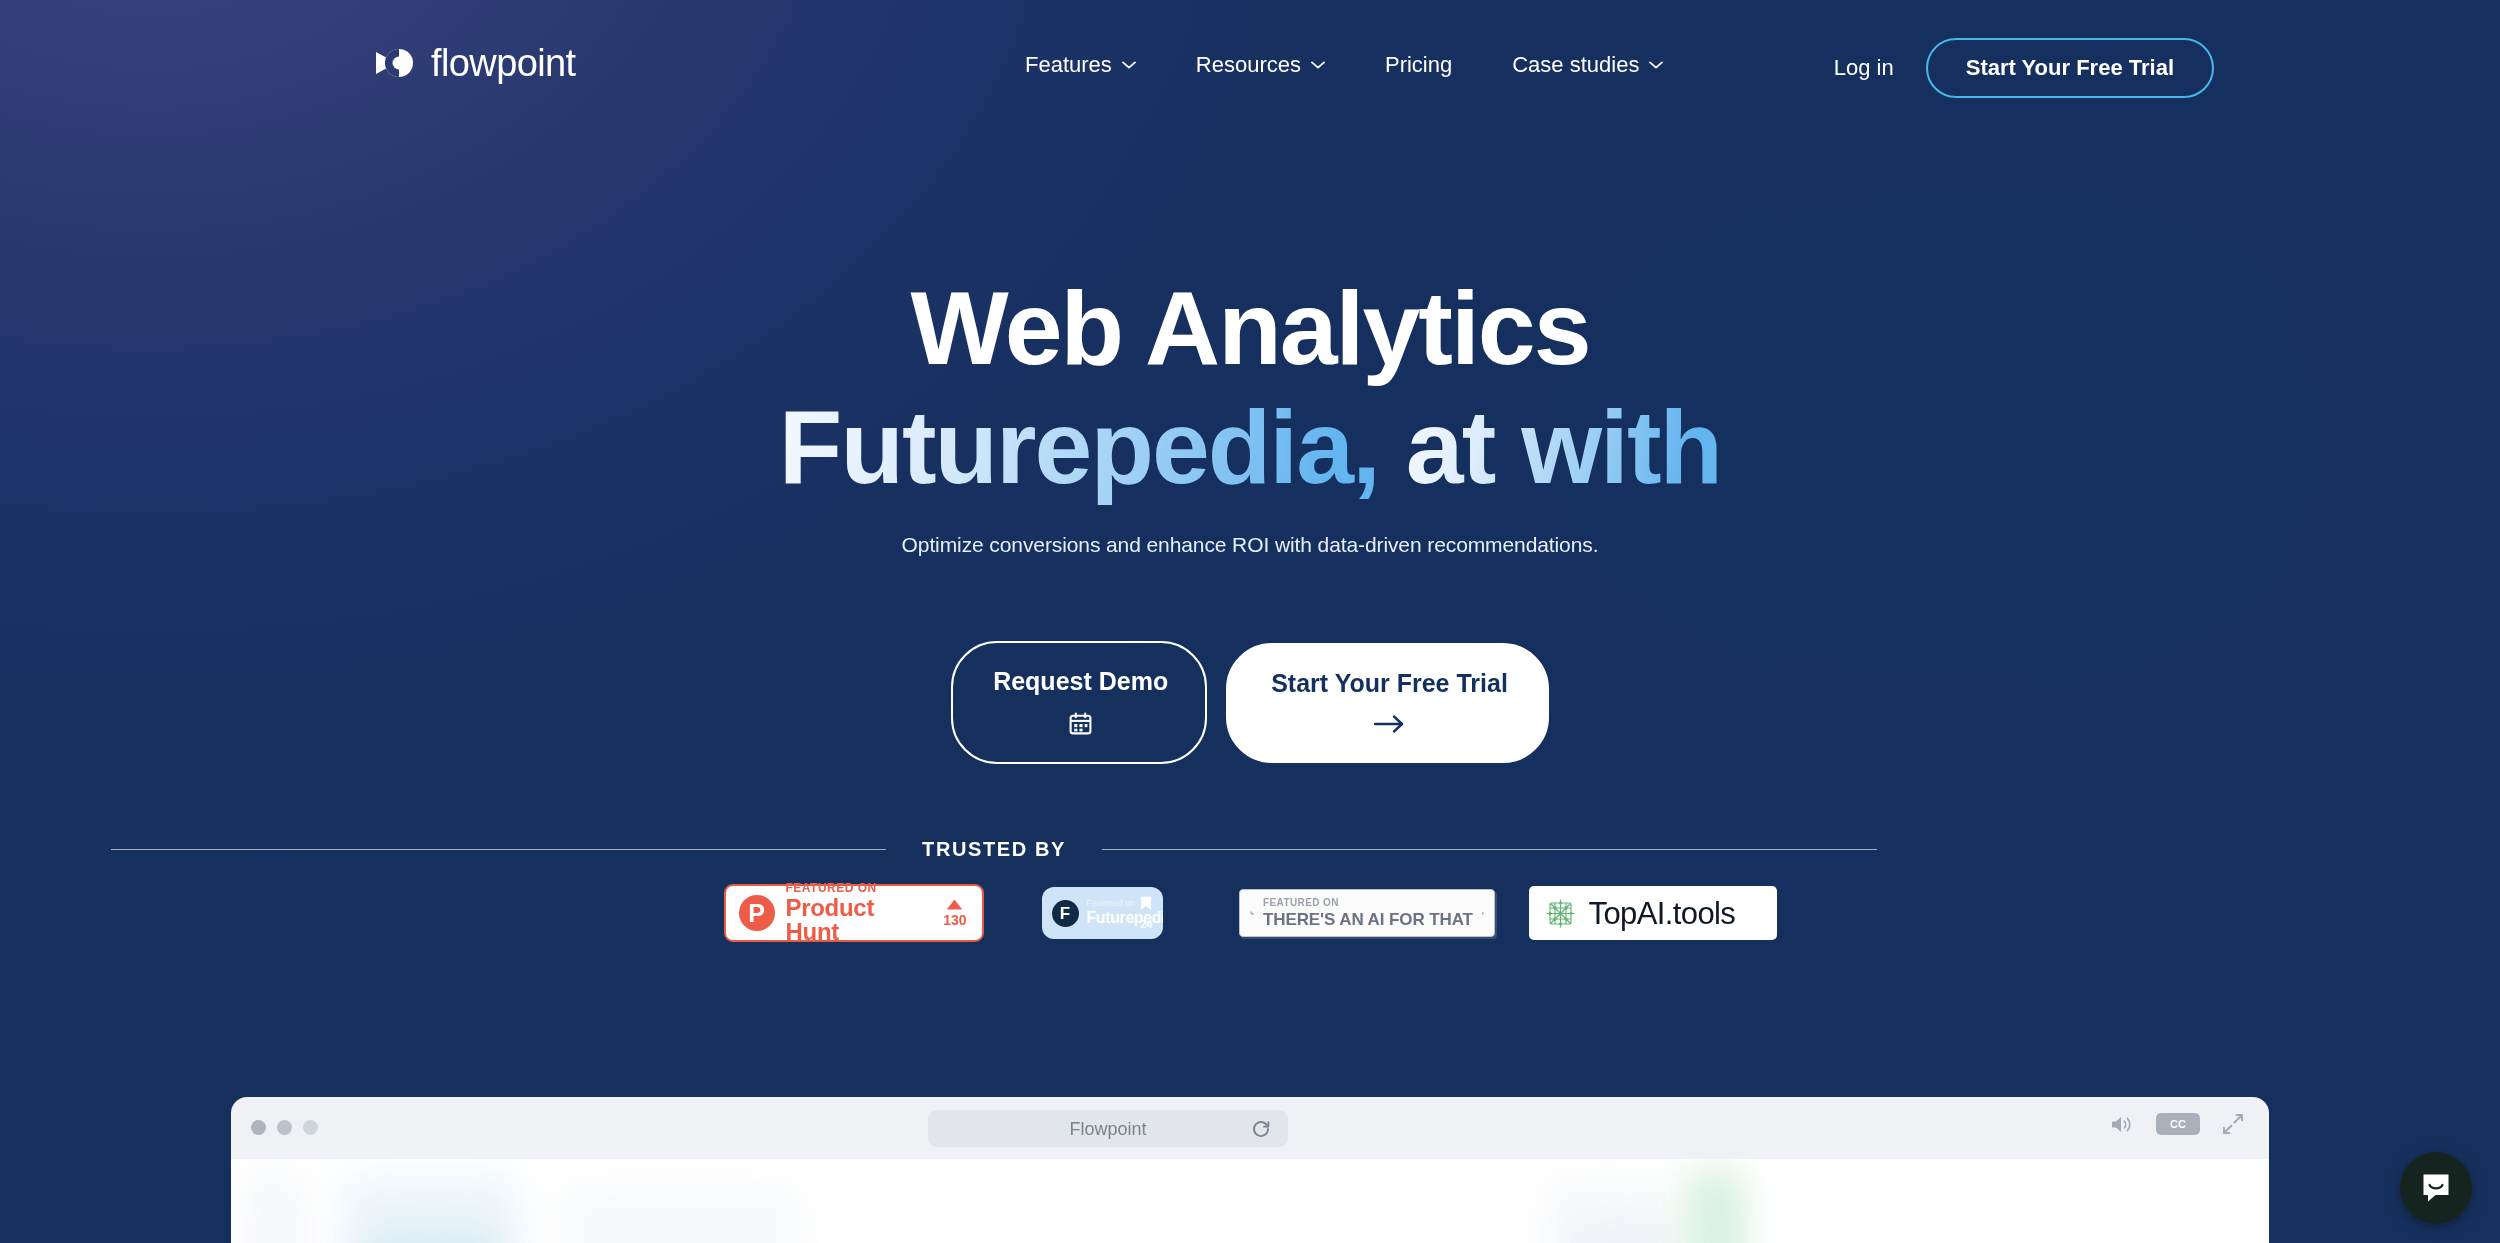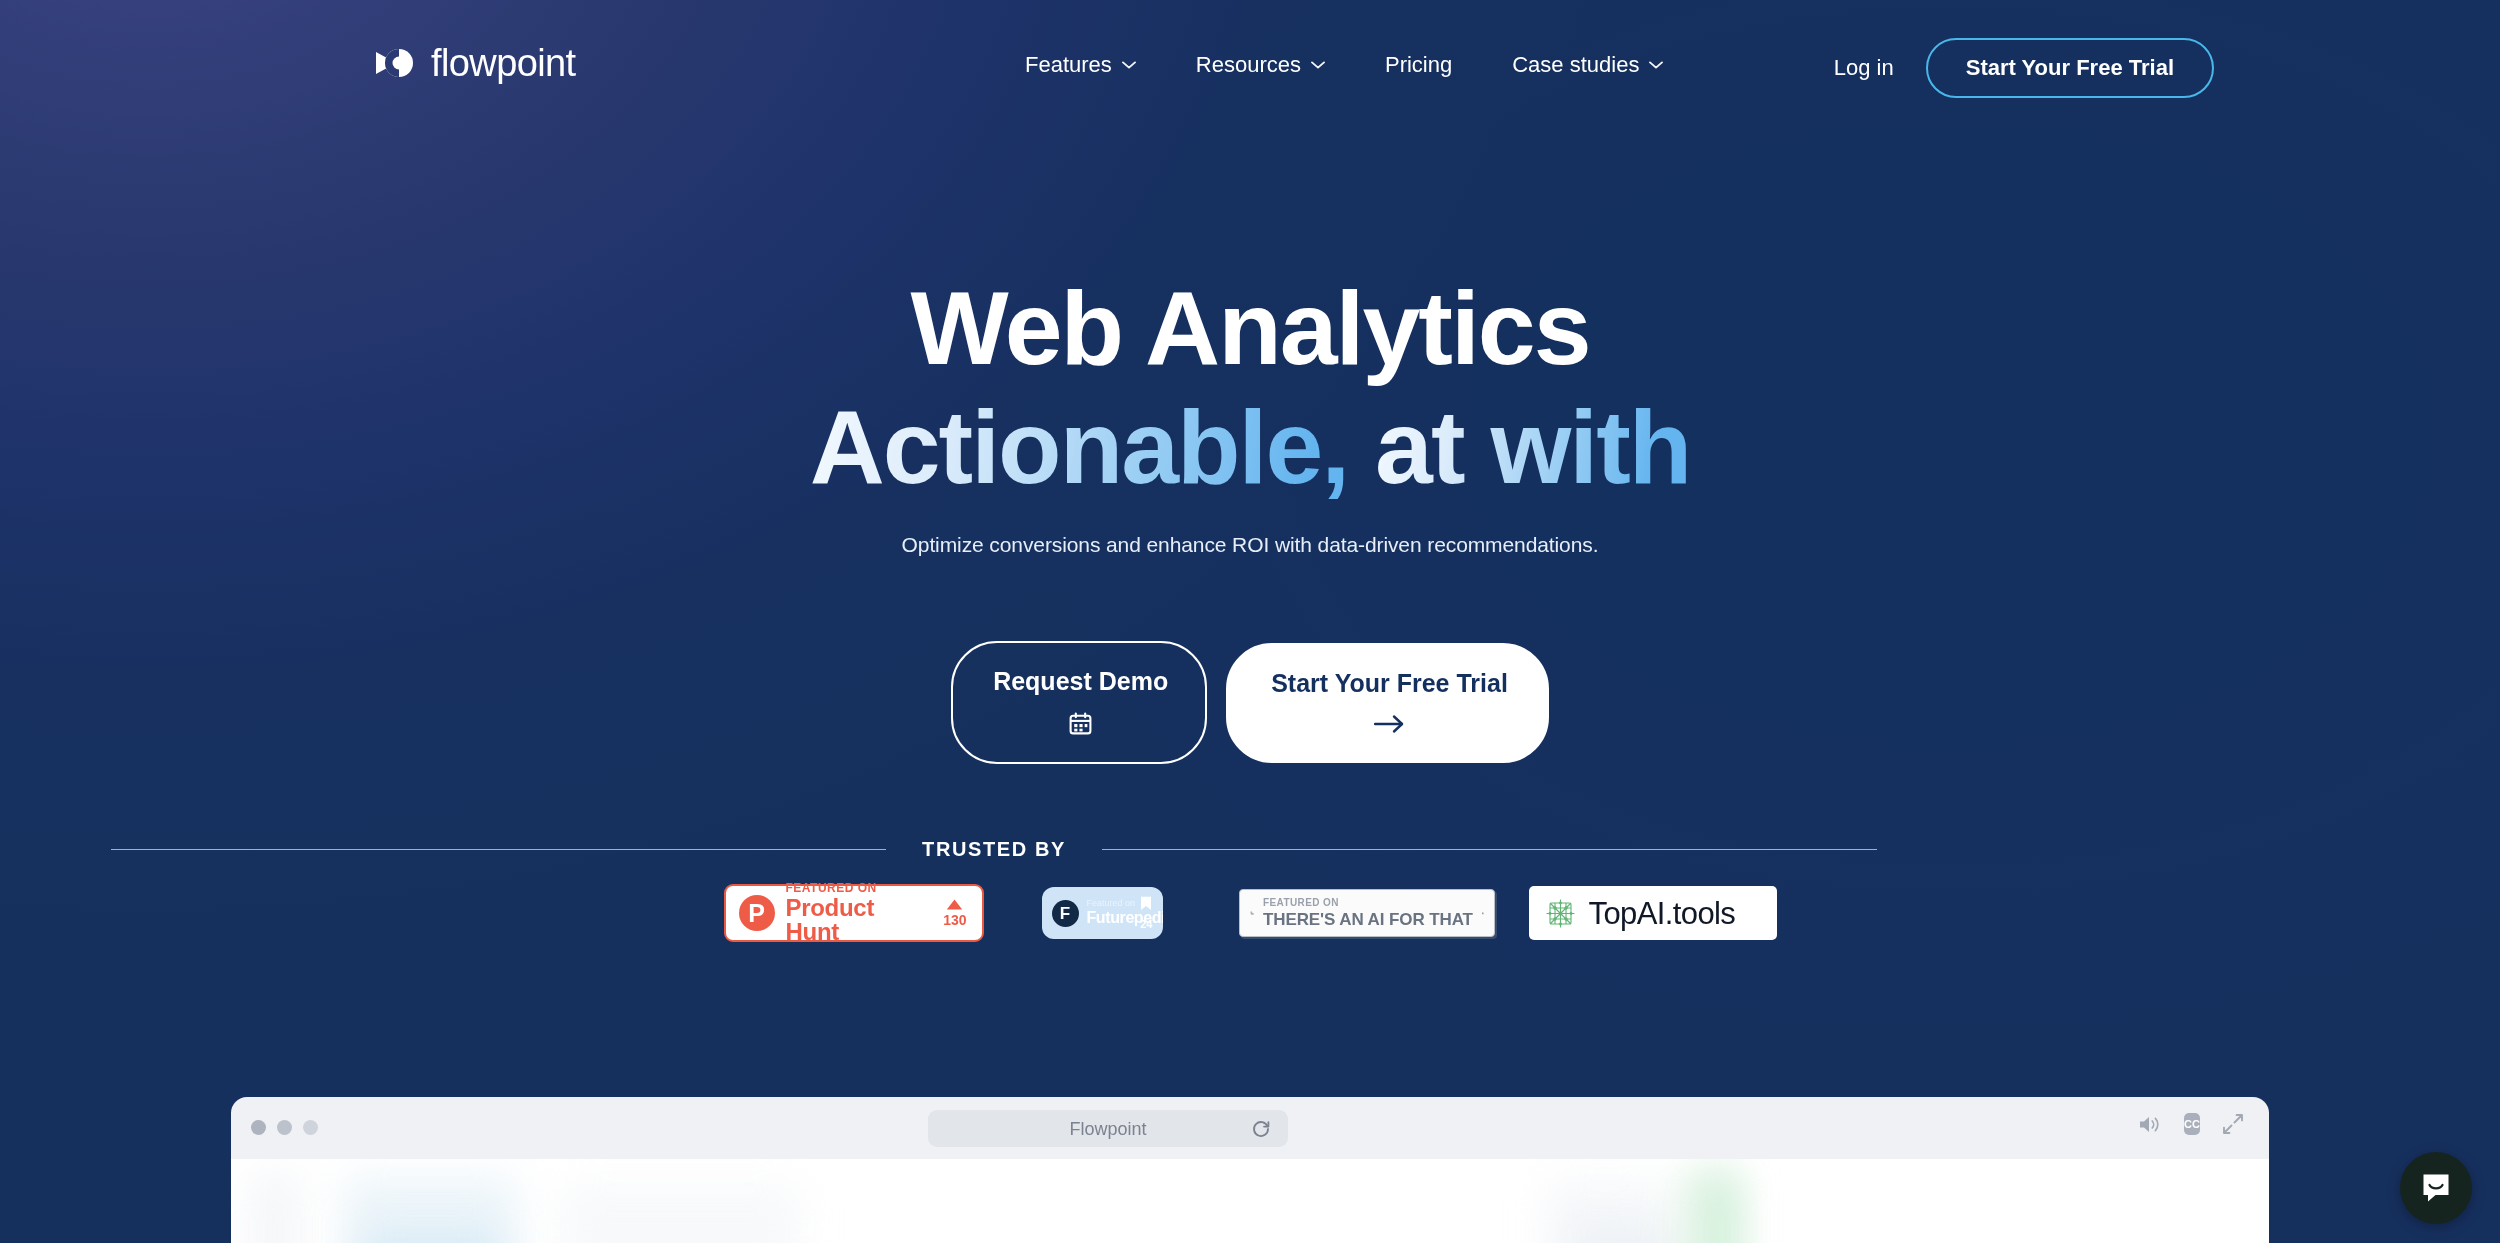--- a/index.html
+++ b/index.html
@@ -194,21 +194,21 @@
   .addr {
     position:absolute; left:697px; top:13px;
     width:360px; height:37px; background:#e2e5ea; border-radius:9px;
     display:flex; align-items:center; justify-content:center; gap:0;
     cursor:text;
   }
   .addr-text { color:#7b8290; font-size:18px; font-weight:400; line-height:1; }
   .reload { position:absolute; right:17px; top:9px; }
   .vcontrols { position:absolute; right:25px; top:16px; display:flex; align-items:center; gap:22px; }
   .cc-btn {
-    width:16px; height:22px; border-radius:5px; background:#aab0bb;
+    width:44px; height:22px; border-radius:5px; background:#aab0bb;
     display:flex; align-items:center; justify-content:center;
   }
   .cc-lbl { color:#ffffff; font-size:11px; font-weight:700; line-height:1; }
   .browser-body {
     position:relative; height:238px; width:100%;
     background:#ffffff; overflow:hidden;
   }
   .blur-card {
     position:absolute; border-radius:14px; filter:blur(19px); opacity:.6;
   }
@@ -268,21 +268,21 @@
 
     <div class="nav-right">
       <div class="login-link">Log in</div>
       <div class="trial-btn">Start Your Free Trial</div>
     </div>
   </div>
 
   <div class="hero">
     <div class="h1">Web Analytics</div>
     <div class="h1-2">
-      <span class="grad-text">Actionable, </span><span class="grad-text">at with</span>
+      <span class="grad-text">Futurepedia, </span><span class="grad-text">at with</span>
     </div>
     <div class="sub">Optimize conversions and enhance ROI with data-driven recommendations.</div>
 
     <div class="cta-row">
       <div class="btn btn-ghost">
         <span>Request Demo</span>
         <svg class="ico" width="25" height="25" viewBox="0 0 24 24">
           <rect x="2.5" y="4.5" width="19" height="17" rx="2.4" fill="none" stroke="#ffffff" stroke-width="2"></rect>
           <path d="M2.5 9.5 H21.5" stroke="#ffffff" stroke-width="2"></path>
           <path d="M7.5 2.5 V6" stroke="#ffffff" stroke-width="2" stroke-linecap="round"></path>

